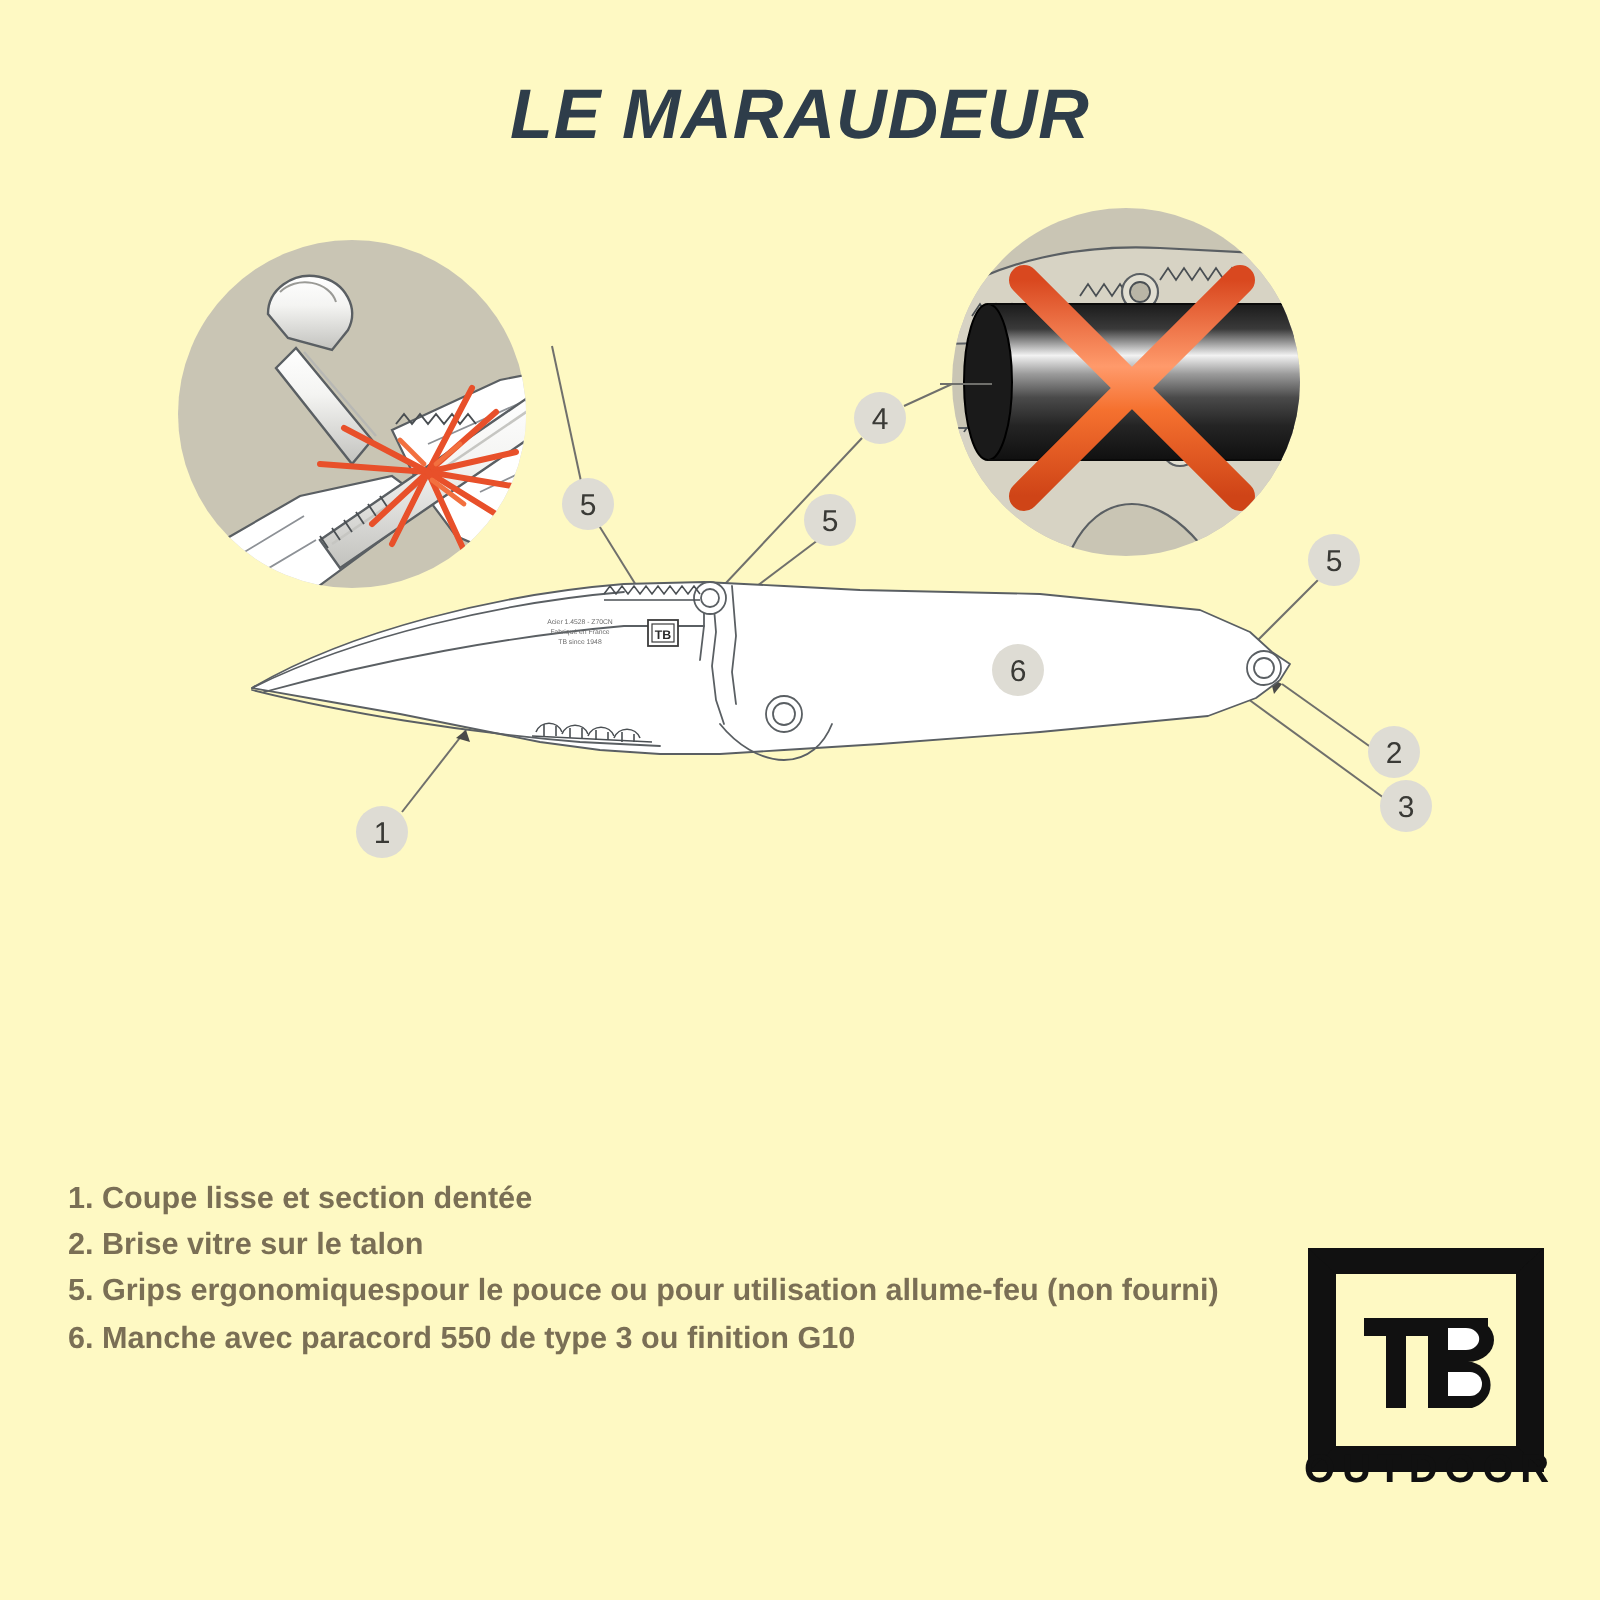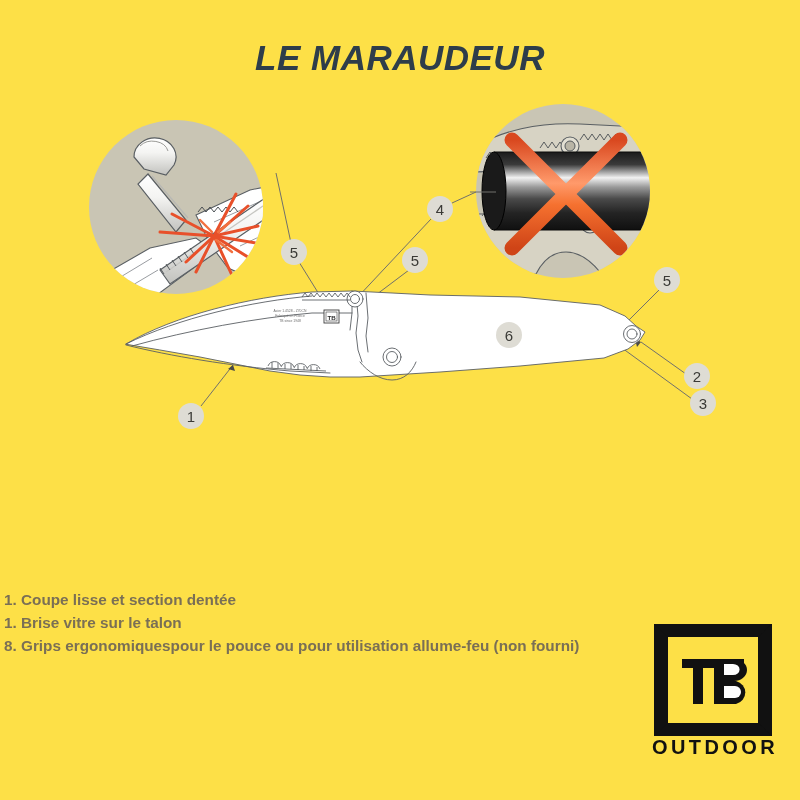--- a/index.html
+++ b/index.html
@@ -5,21 +5,21 @@
 <style>
   html, body {
     margin: 0;
     padding: 0;
     background: #ffffff;
   }
   #page {
     position: relative;
     width: 800px;
     height: 800px;
-    background: #fde047;
+    background: #fef9c3;
     overflow: hidden;
     font-family: "Liberation Sans", sans-serif;
   }
 
   
   #title {
     position: absolute;
     top: 38px;
     left: 0;
     width: 800px;
@@ -38,21 +38,21 @@
     position: absolute;
     top: 0;
     left: 0;
     width: 800px;
     height: 800px;
   }
 
   
   #legend {
     position: absolute;
-    left: 4px;
+    left: 34px;
     top: 588px;
     width: 620px;
   }
   .legend-line {
     font-family: "Liberation Sans", sans-serif;
     font-size: 15.3px;
     font-weight: bold;
     color: #7a6f55;
     line-height: 23.2px;
     white-space: nowrap;
@@ -62,21 +62,21 @@
   #logo {
     position: absolute;
     left: 650px;
     top: 624px;
     width: 130px;
     height: 148px;
   }
   #logo-mark { position: absolute; top: 0; left: 4px; width: 118px; height: 112px; }
   #logo-word {
     position: absolute;
-    top: 112px;
+    top: 100px;
     left: 0;
     width: 130px;
     text-align: center;
     font-family: "Liberation Sans", sans-serif;
     font-size: 20px;
     font-weight: bold;
     letter-spacing: 3.4px;
     color: #111111;
     white-space: nowrap;
   }
@@ -365,22 +365,23 @@
 
       <g>
         <circle cx="703" cy="403" r="13" fill="#dedcd4"></circle>
         <text x="703" y="408.5" font-family="Liberation Sans, sans-serif" font-size="15" fill="#3a3a36" text-anchor="middle">3</text>
       </g>
     </g>
   </svg>
 
   <div id="legend">
     <div class="legend-line">1. Coupe lisse et section dentée</div>
-    <div class="legend-line">1. Brise vitre sur le talon</div>
-    <div class="legend-line">8. Grips ergonomiquespour le pouce ou pour utilisation allume-feu (non fourni)</div>
+    <div class="legend-line">2. Brise vitre sur le talon</div>
+    <div class="legend-line">5. Grips ergonomiquespour le pouce ou pour utilisation allume-feu (non fourni)</div>
+    <div class="legend-line">6. Manche avec paracord 550 de type 3 ou finition G10</div>
   </div>
 
   <div id="logo">
     <svg id="logo-mark" viewBox="0 0 118 112">
 
       <path fill="#111111" fill-rule="evenodd" d="M0,0 L118,0 L118,112 L0,112 Z
                M14,13 L104,13 L104,99 L14,99 Z"></path>
       <path fill="#111111" d="M0,0 L14,13 L104,13 L118,0 Z"></path>
       <path fill="#111111" d="M118,0 L104,13 L104,99 L118,112 Z"></path>
       <path fill="#111111" d="M118,112 L104,99 L14,99 L0,112 Z"></path>

